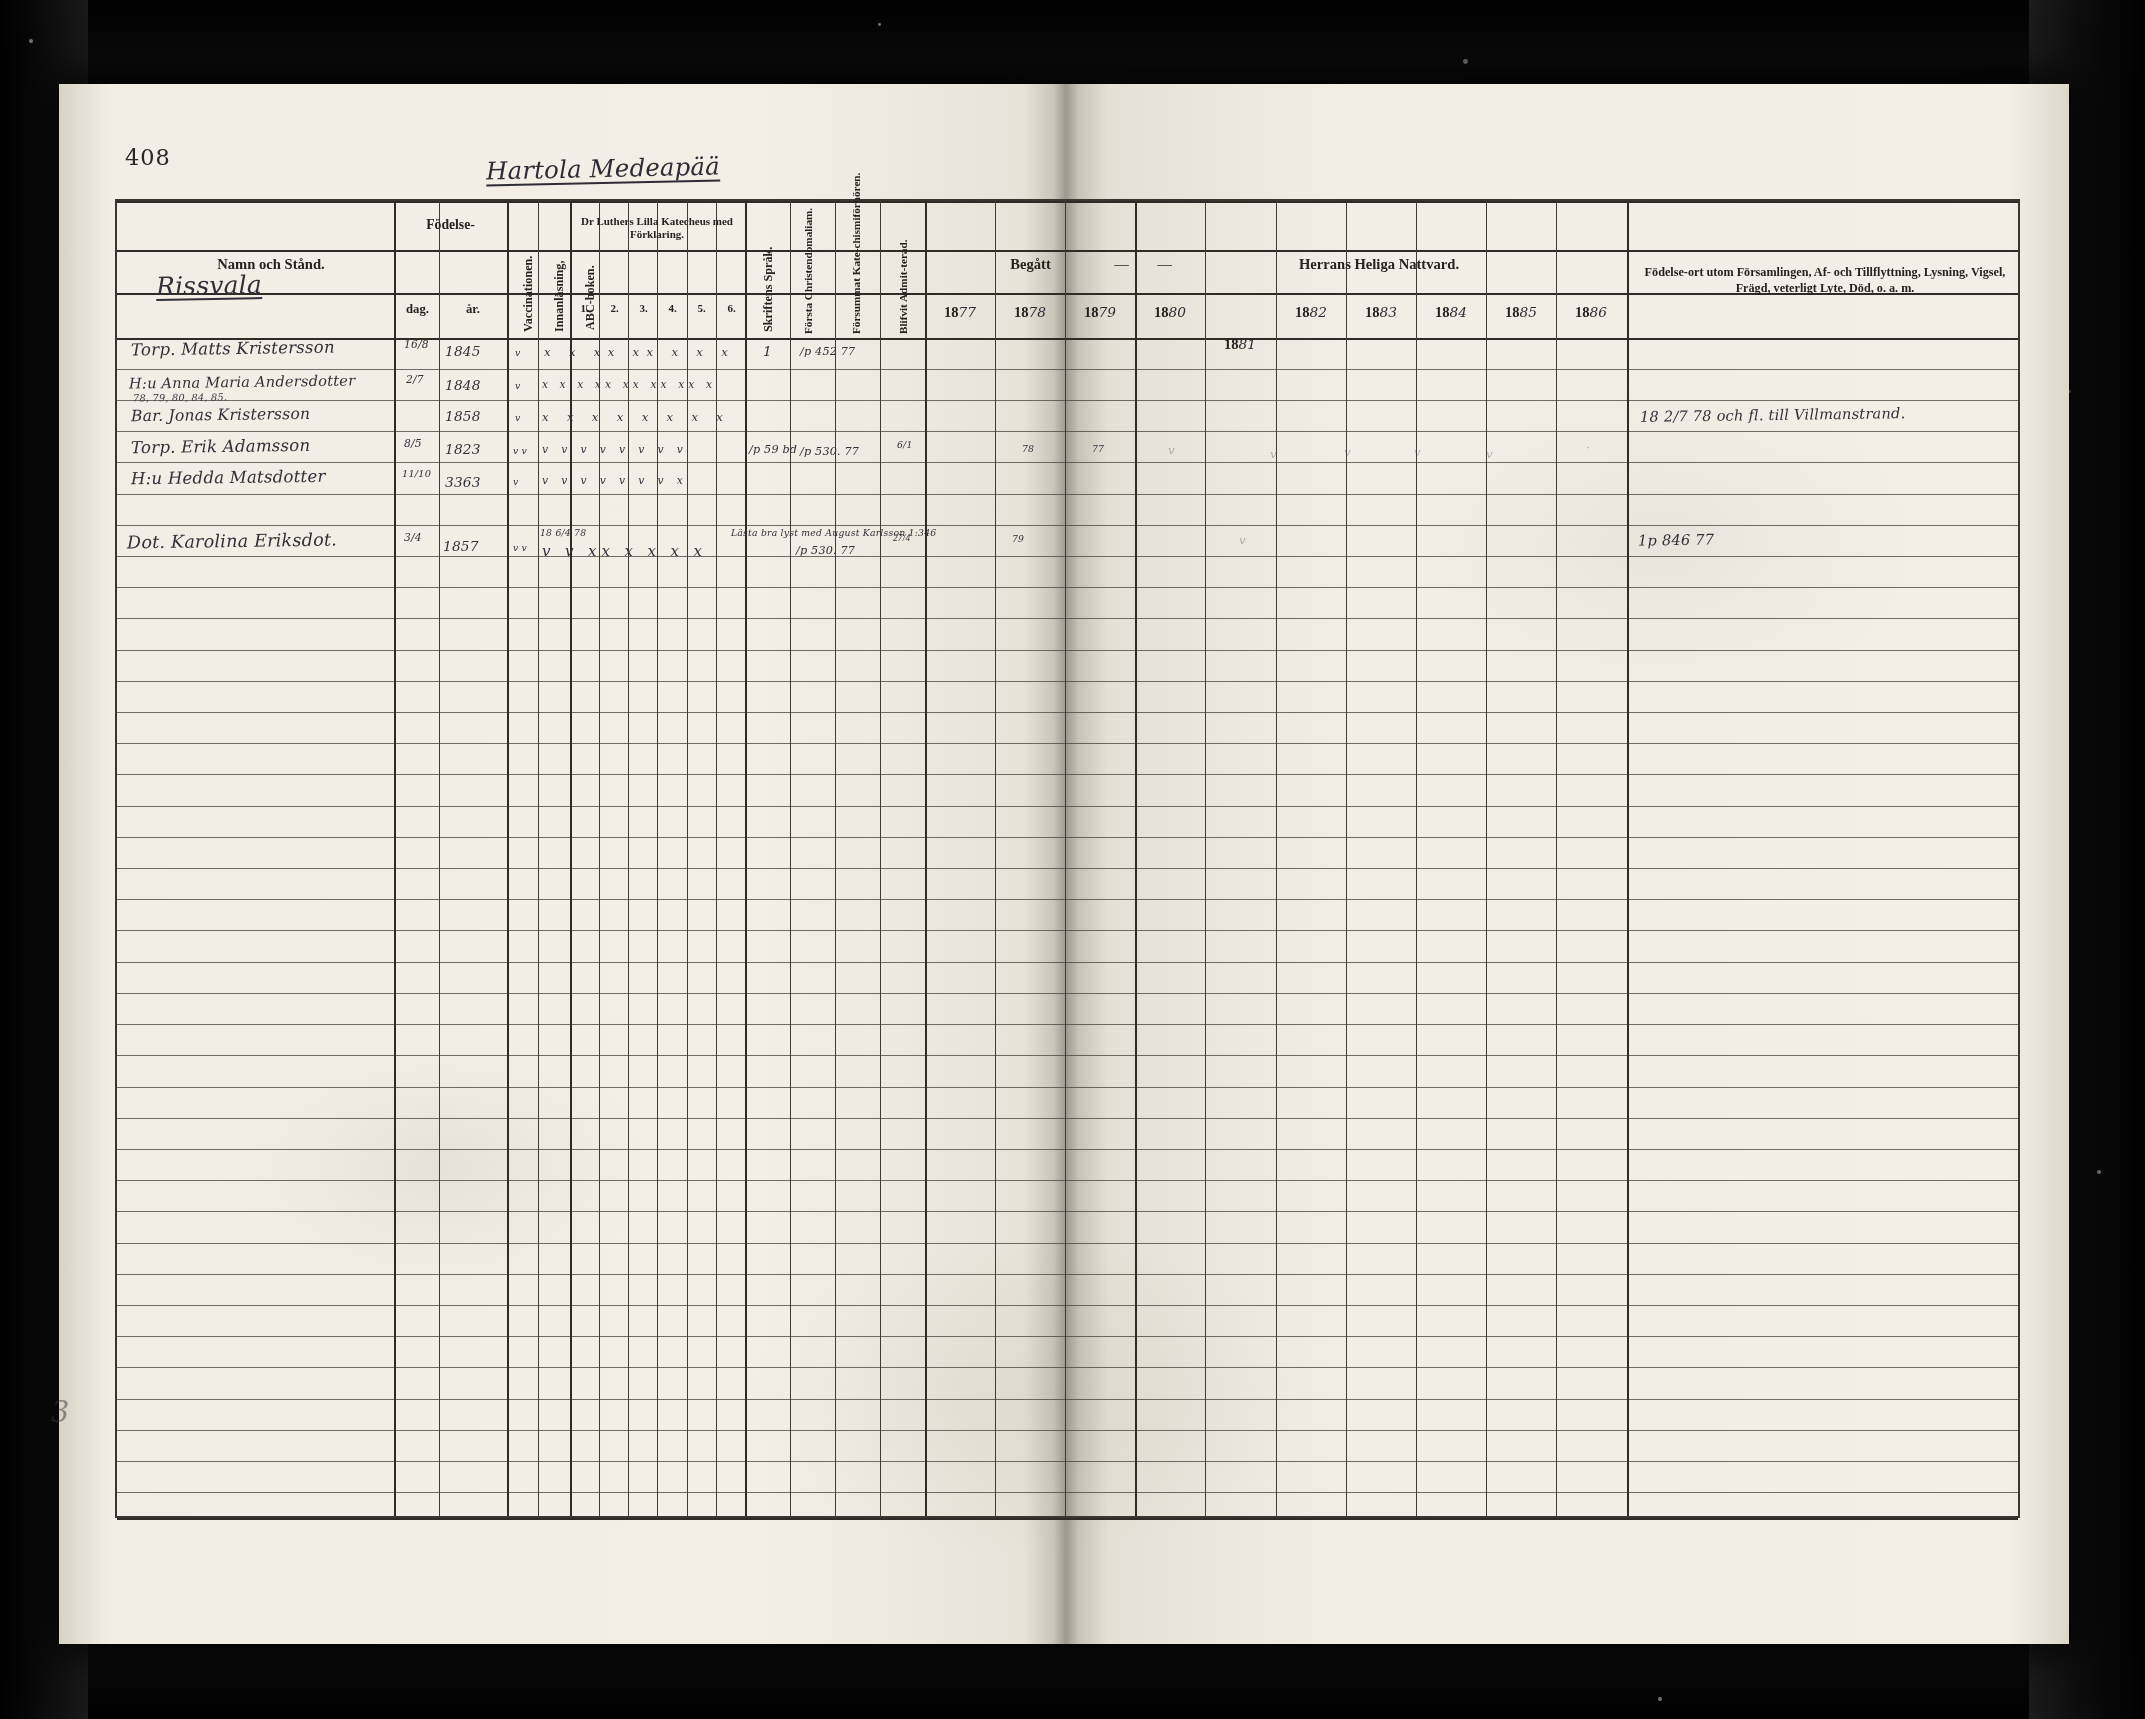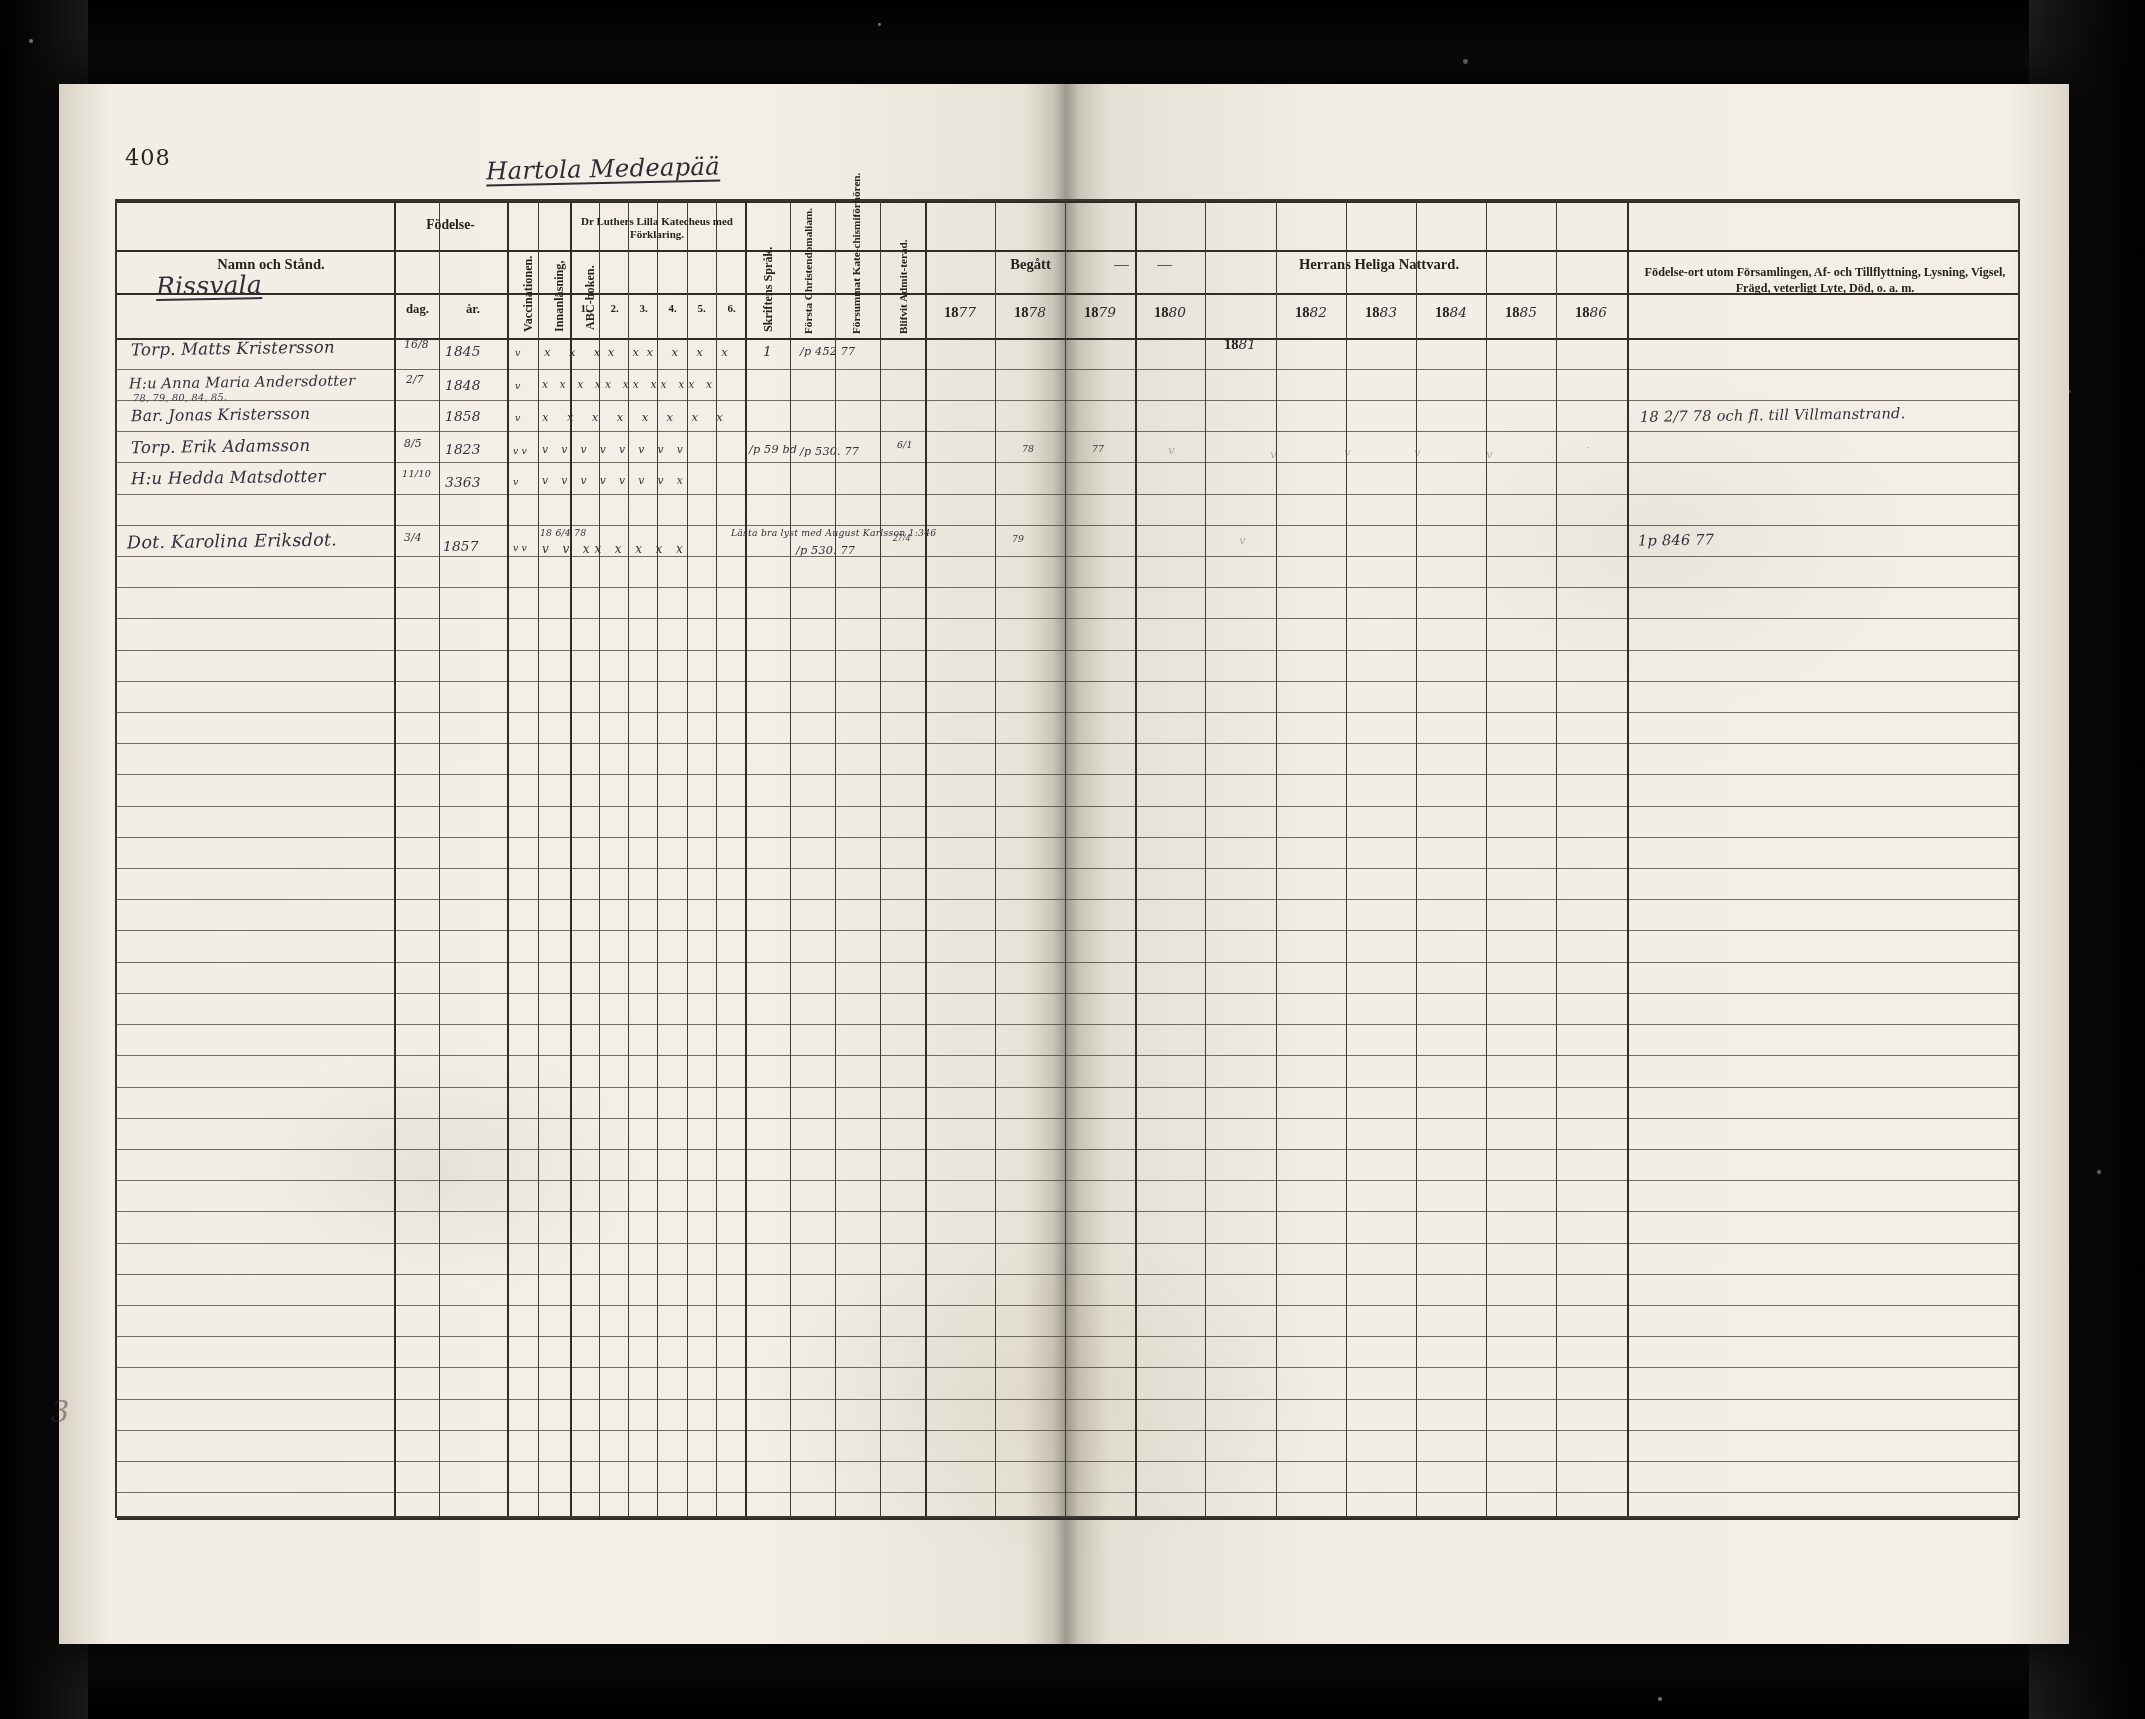--- a/index.html
+++ b/index.html
@@ -445,21 +445,21 @@
     <div class="cell-ink hand" style="left:285px;top:267px;font-size:9.8px;">11/10</div>
     <div class="cell-ink hand" style="left:328px;top:273px;">3363</div>
     <div class="cell-ink hand xs" style="left:396px;top:275px;">v</div>
     <div class="marks hand" style="left:425px;top:273px;font-size:10.7px;letter-spacing:4.9px;">v  v  v  v  v  v  v  x</div>
 
     <div class="row-name hand" style="left:9.8px;top:330px;font-size:17.6px;">Dot. Karolina Eriksdot.</div>
     <div class="cell-ink hand" style="left:287px;top:330px;font-size:10.7px;">3/4</div>
     <div class="cell-ink hand" style="left:326px;top:337px;">1857</div>
     <div class="cell-ink hand xs" style="left:396px;top:341px;">v  v</div>
     <div class="cell-ink hand xs" style="left:423px;top:326px;">18 6/4 78</div>
-    <div class="marks hand" style="left:425px;top:341px;font-size:12px;letter-spacing:4.9px;">v v  xx  x x  x  x</div>
+    <div class="marks hand" style="left:425px;top:341px;font-size:15px;letter-spacing:4.9px;">v v  xx  x x  x  x</div>
     <div class="cell-ink hand xs" style="left:614px;top:326px;">Lästa bra lyst med August Karlsson 1:346</div>
     <div class="cell-ink hand sm" style="left:679px;top:343px;">/p 530. 77</div>
     <div class="cell-ink hand xs" style="left:776px;top:332px;font-family:Liberation Serif, serif;">27/4</div>
     <div class="cell-ink hand xs" style="left:895px;top:332px;">79</div>
     <div class="note-ink hand" style="left:1521px;top:330px;">1p 846 77</div>
 
     <div class="faint" style="left:1051px;top:242px;">v</div>
     <div class="faint" style="left:1297px;top:244px;">v</div>
     <div class="faint" style="left:1153px;top:246px;">v</div>
     <div class="faint" style="left:1227px;top:244px;">v</div>

